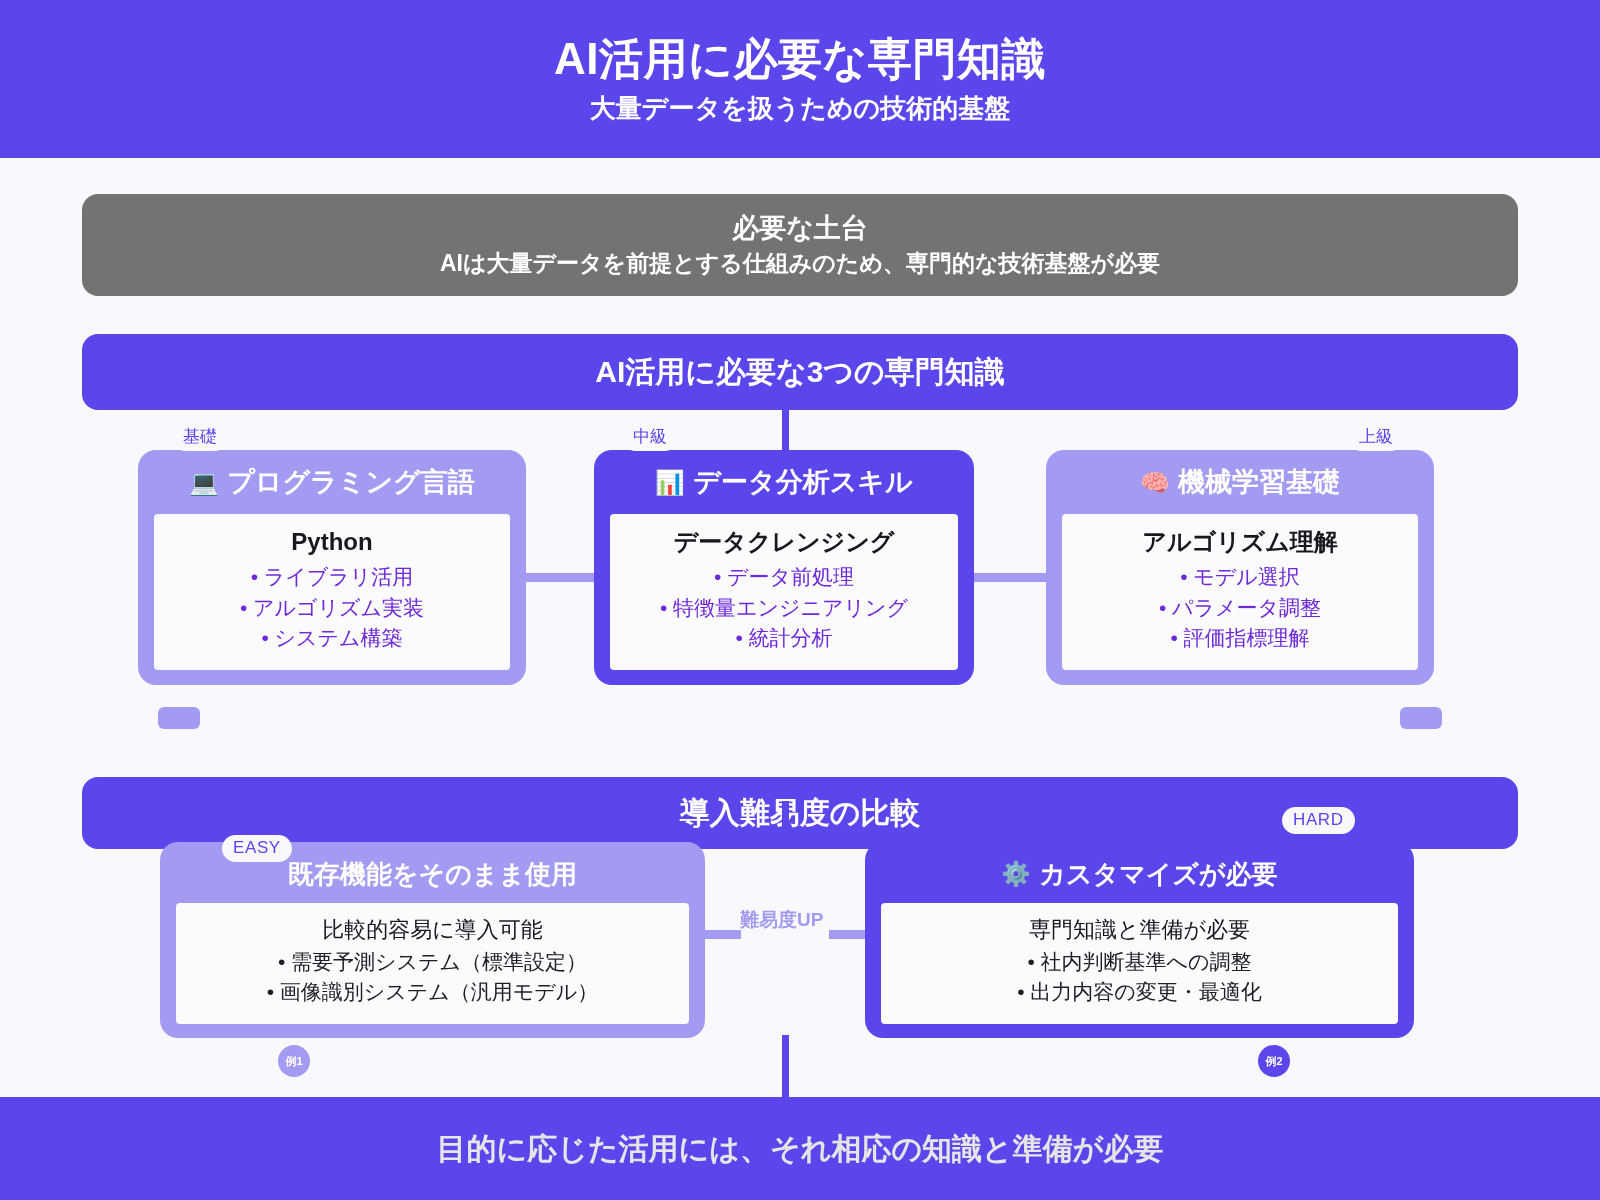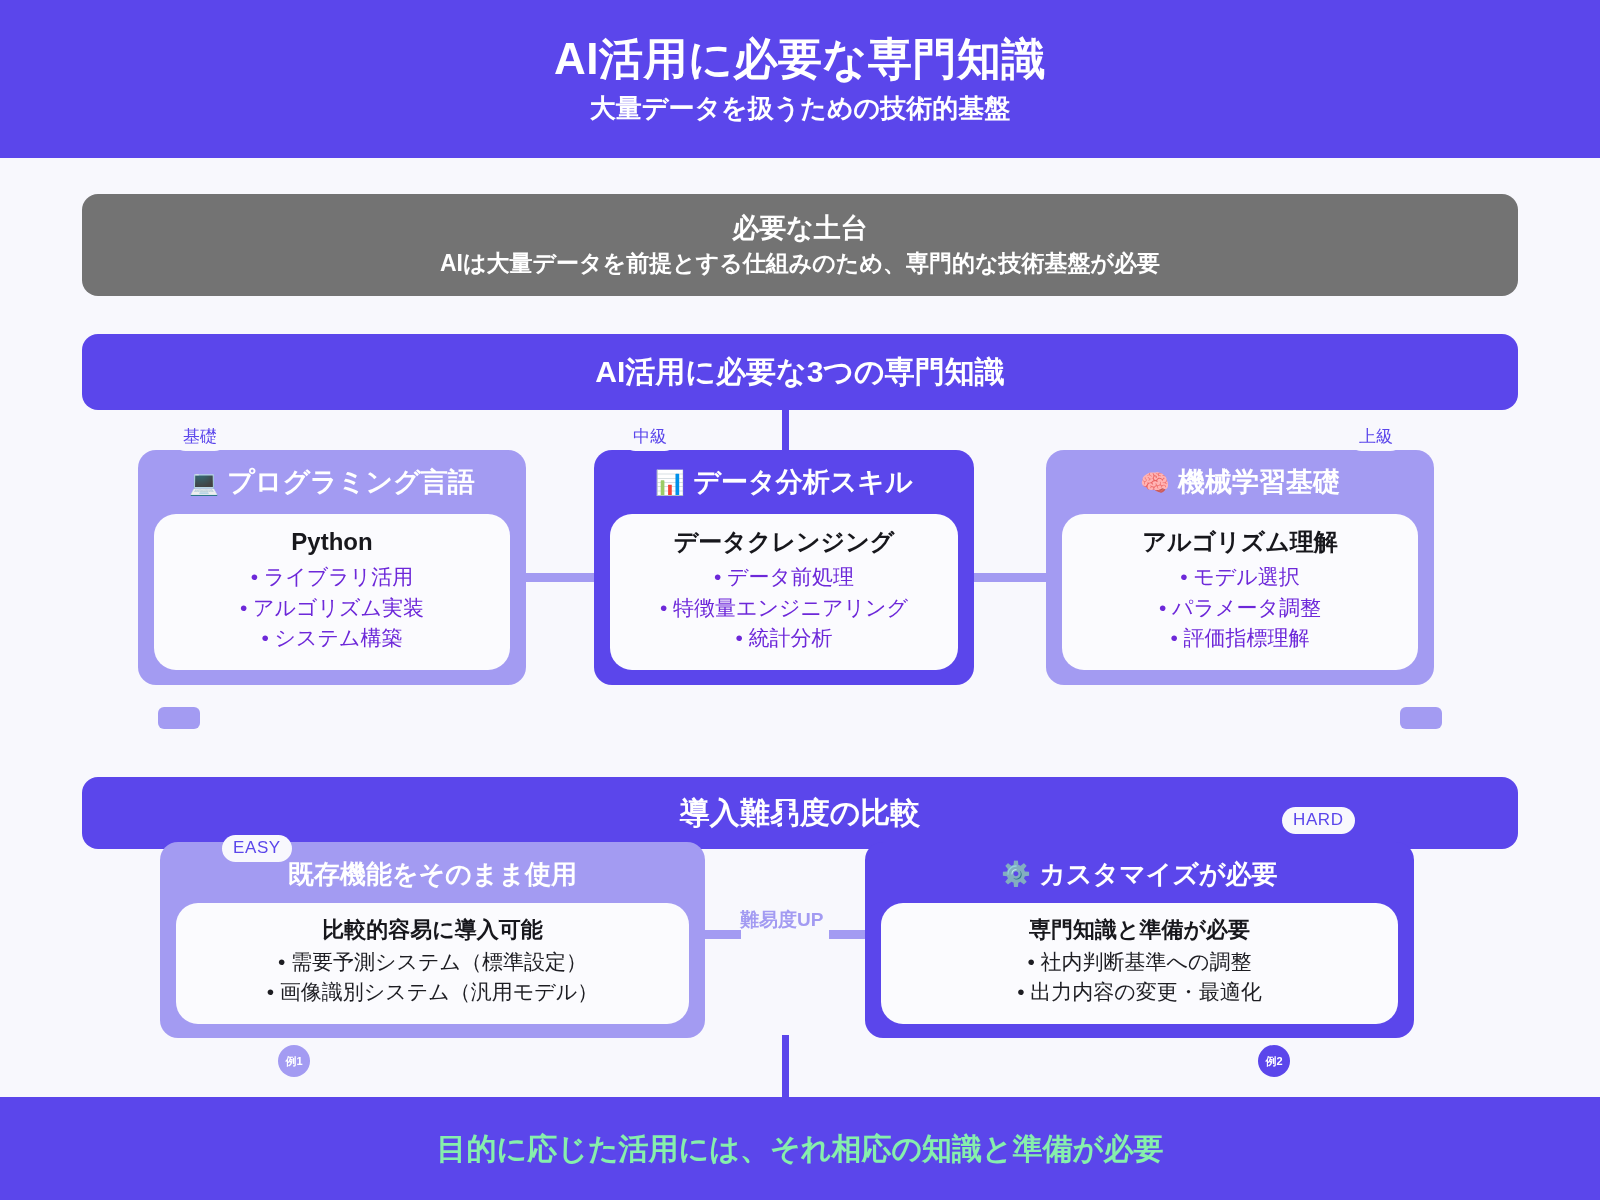--- a/index.html
+++ b/index.html
@@ -139,21 +139,21 @@
     color: #ffffff;
     font-size: 27px;
     font-weight: bold;
     line-height: 1.1;
     margin-bottom: 16px;
   }
   .card-emoji { font-size: 24px; line-height: 1; }
 
   .card-body {
     background: #fbfbfe;
-    border-radius: 22px;
+    border-radius: 4px;
     width: 100%;
     padding: 14px 10px 16px;
     display: flex;
     flex-direction: column;
     align-items: center;
   }
   .body-title {
     color: #17171c;
     font-size: 24px;
     font-weight: bold;
@@ -182,21 +182,21 @@
     line-height: 1.1;
     display: flex;
     align-items: center;
     justify-content: center;
     gap: 8px;
     margin-bottom: 14px;
   }
   .compare-body-title {
     color: #17171c;
     font-size: 22px;
-    font-weight: bold;
+    font-weight: normal;
     line-height: 1.2;
     margin-bottom: 4px;
   }
   .compare-body-item {
     color: #1d1d22;
     font-size: 21px;
     line-height: 1.45;
     white-space: nowrap;
   }
 
@@ -232,21 +232,21 @@
     position: absolute;
     left: 0; top: 1097px;
     width: 1600px;
     height: 103px;
     background: #5b46eb;
     display: flex;
     align-items: center;
     justify-content: center;
   }
   .footer-text {
-    color: #86efac;
+    color: #e5e5e5;
     font-size: 30px;
     font-weight: bold;
     line-height: 1;
   }
 </style>
 </head>
 <body>
 
 <div class="page">
 

